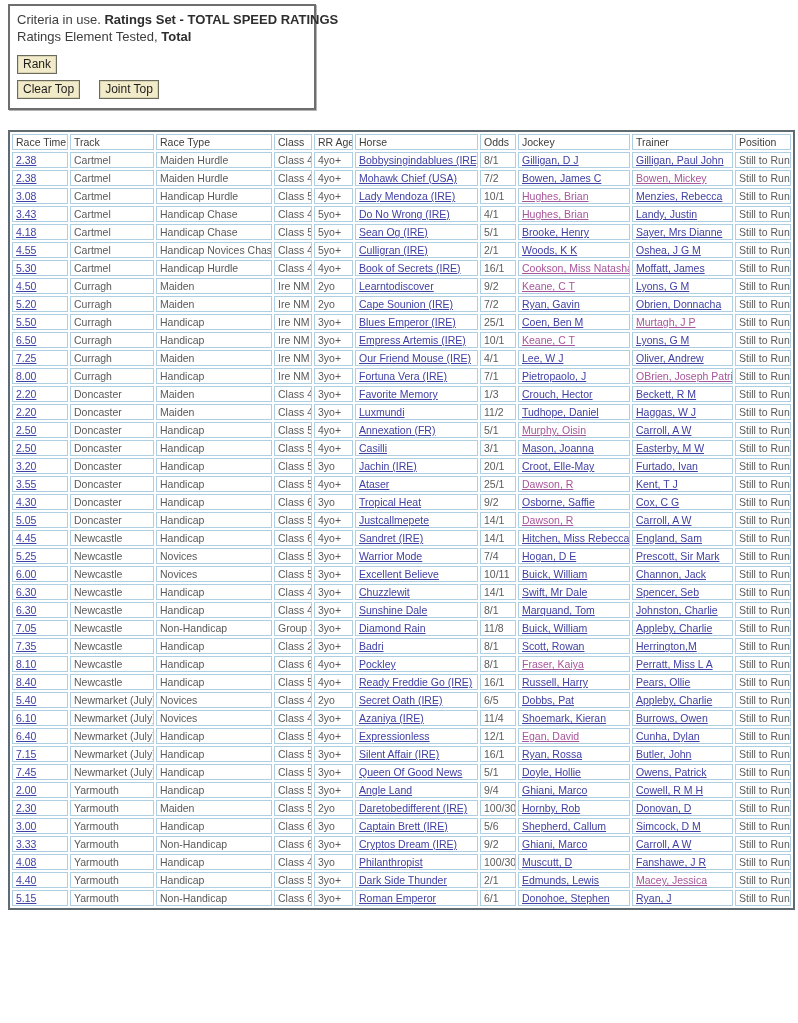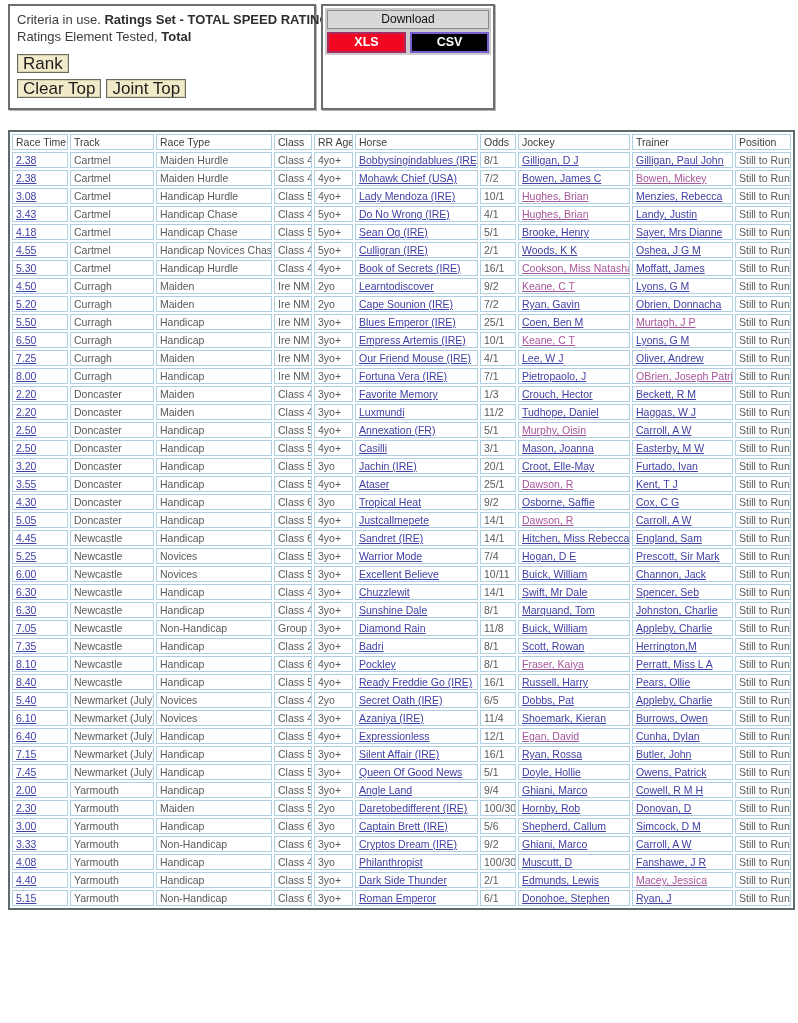--- a/index.html
+++ b/index.html
@@ -10,25 +10,25 @@
   .criteria-box{
     width:308px;height:106px;box-sizing:border-box;
     border:2px solid #6e6e6e;box-shadow:1px 1px 0 #b5b5b5;
     background:#ffffff;padding:5px 7px;
   }
   .criteria-line{font-size:13px;color:#3d3d3d;line-height:17px;white-space:nowrap;}
   .criteria-line b{color:#2e2e2e;}
   .btn{
     display:inline-block;background:#f2ebc9;border:1px solid #6b6b5c;
     box-shadow:0 0 0 1px #d9d3b4 inset;
-    font-size:17px;color:#1d1d1d;padding:1px 5px;line-height:15px;cursor:pointer;
+    font-size:12px;color:#1d1d1d;padding:1px 5px;line-height:15px;cursor:pointer;
     font-family:"Liberation Sans",sans-serif;
   }
   .rank-row{margin-top:9px;}
-  .clear-row{margin-top:6px;display:flex;gap:5px;}
+  .clear-row{margin-top:6px;display:flex;gap:19px;}
 
   .download-box{
     width:174px;height:106px;box-sizing:border-box;margin-left:5px;
     border:2px solid #6e6e6e;box-shadow:1px 1px 0 #b5b5b5;
     background:#ffffff;padding:2px;
   }
   .dl-inner{background:#cbcbcb;padding:2px;}
   .dl-header{
     background:#d8d8d8;border:1px solid #8a8a8a;text-align:center;
     font-size:12px;color:#111;padding:1px 0;line-height:15px;
@@ -64,29 +64,20 @@
     <div class="criteria-line"><span>Ratings Element Tested, </span><b>Total</b></div>
     <div class="rank-row">
       <span class="btn">Rank</span>
     </div>
     <div class="clear-row">
       <span class="btn">Clear Top</span>
       <span class="btn">Joint Top</span>
     </div>
   </div>
 
-  <div class="download-box">
-    <div class="dl-inner">
-      <div class="dl-header">Download</div>
-      <div class="dl-buttons">
-        <div class="dl-btn dl-xls">XLS</div>
-        <div class="dl-btn dl-csv">CSV</div>
-      </div>
-    </div>
-  </div>
 </div>
 
 <table class="race-table">
   <colgroup>
     <col style="width:56px">
       <col style="width:84px">
       <col style="width:116px">
     <col style="width:38px">
       <col style="width:39px">
       <col style="width:123px">

